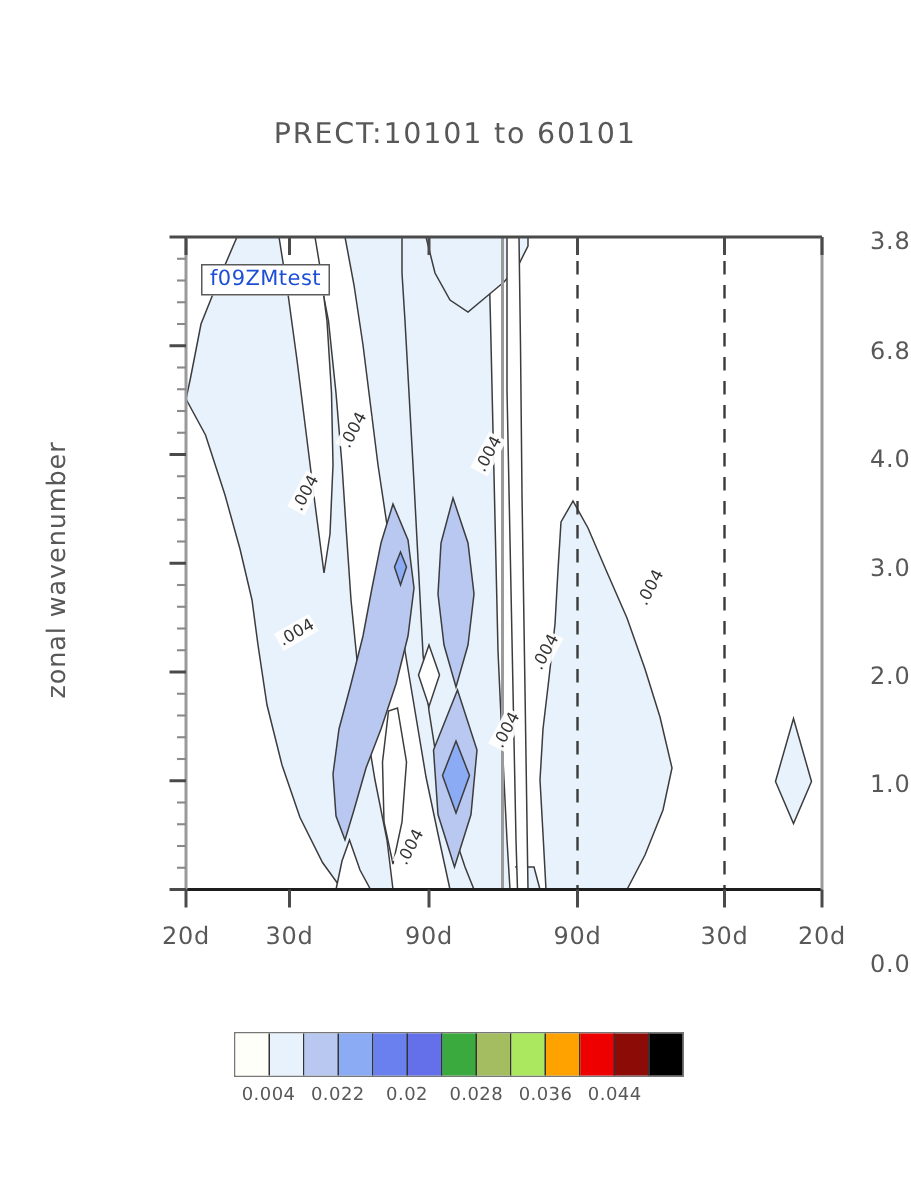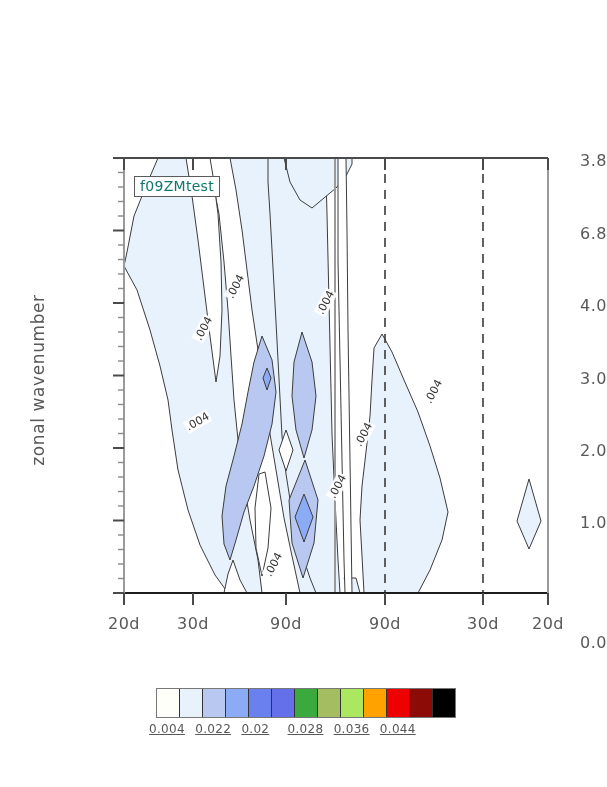--- a/index.html
+++ b/index.html
@@ -70,21 +70,21 @@
     text-align: center;
     font-size: 16px;
     letter-spacing: 0.5px;
     color: #585858;
   }
   .annot-box {
     position: absolute;
     background: #ffffff;
     border: 1px solid #5a5a5a;
     font-size: 14px;
-    color: #0f766e;
+    color: #1d4ed8;
     padding: 1px 5px 2px 5px;
     letter-spacing: 0.3px;
     white-space: nowrap;
   }
   .cbar-unit {
     position: absolute;
     width: 607px;
     left: 0;
     top: 660px;
     text-align: center;
@@ -104,43 +104,43 @@
   }
   .cbar-cell {
     flex: 1 1 0;
     border-right: 1px solid #333;
     box-sizing: border-box;
   }
   .cbar-cell:last-child { border-right: none; }
   .cbar-ticklabel {
     position: absolute;
     width: 60px;
-    text-align: left;
+    text-align: center;
     font-size: 12px;
     color: #585858;
     letter-spacing: 0.3px;
     top: 722px;
-    text-decoration: underline;
   }
   .contour-label {
     position: absolute;
     font-size: 11px;
     color: #333;
     background: rgba(255,255,255,0.92);
     padding: 0 1px;
     letter-spacing: 0.2px;
     white-space: nowrap;
   }
 </style>
 </head>
 <body>
 
 <div id="figure">
 
   <div class="title-block">
+    <span class="title-main">PRECT:10101 to 60101</span>
   </div>
 
   <div class="ylabel">zonal wavenumber</div>
 
   <div class="ytick-label" style="top:586px;margin-top:47px;">0.0</div>
   <div class="ytick-label" style="top:513px;">1.0</div>
   <div class="ytick-label" style="top:441px;">2.0</div>
   <div class="ytick-label" style="top:369px;">3.0</div>
   <div class="ytick-label" style="top:296px;">4.0</div>
   <div class="ytick-label" style="top:224px;">6.8</div>

